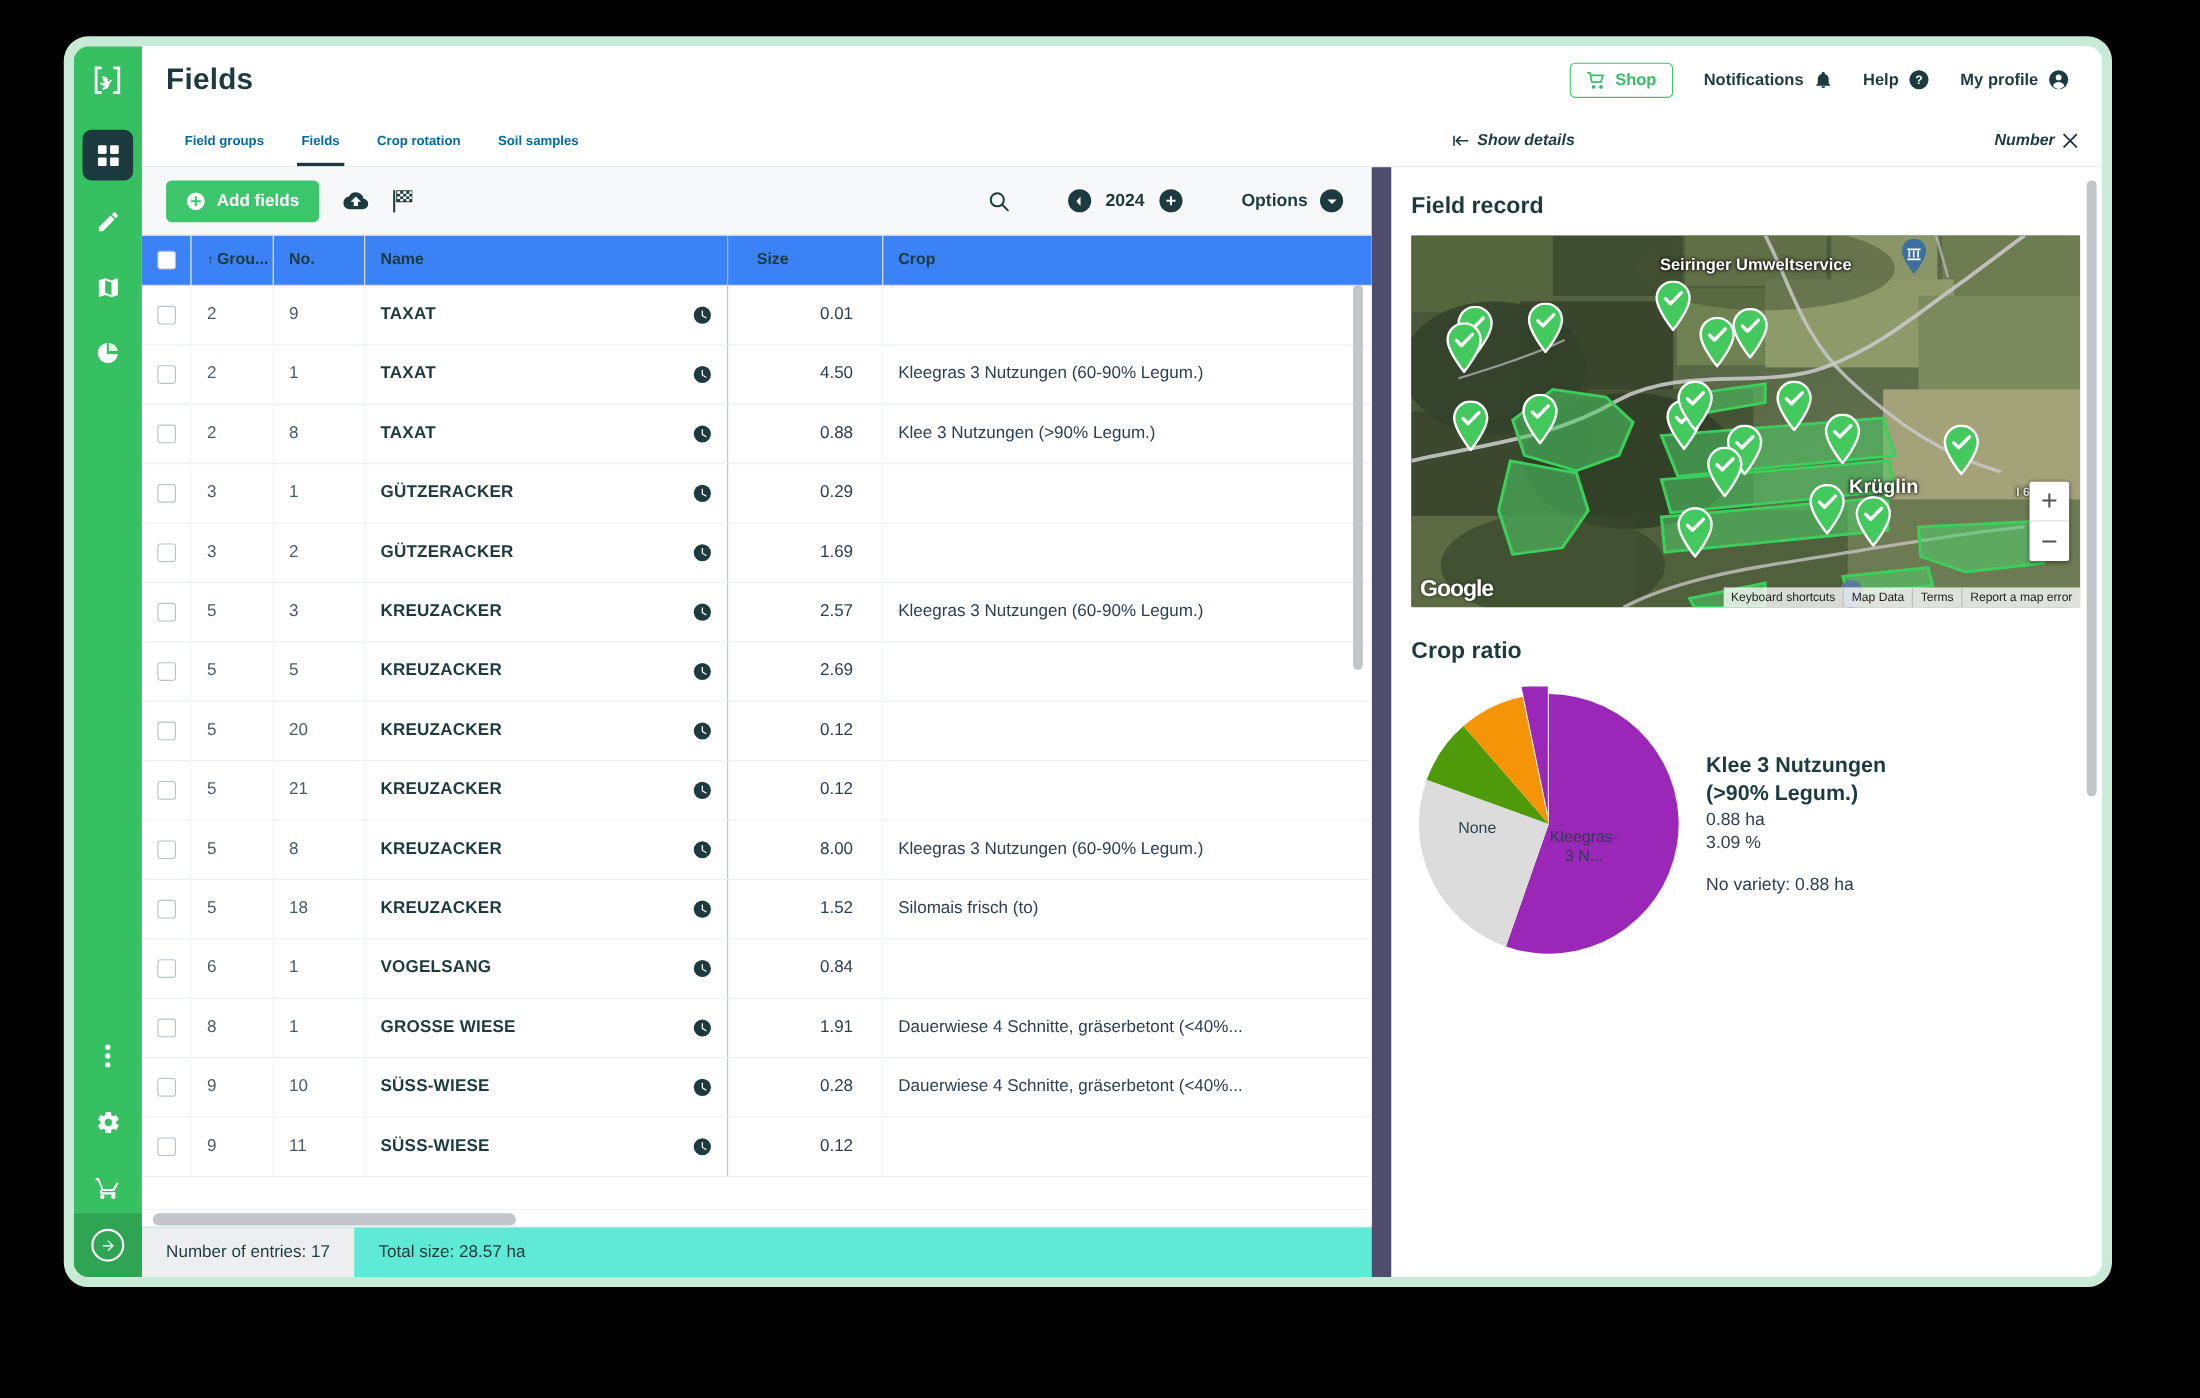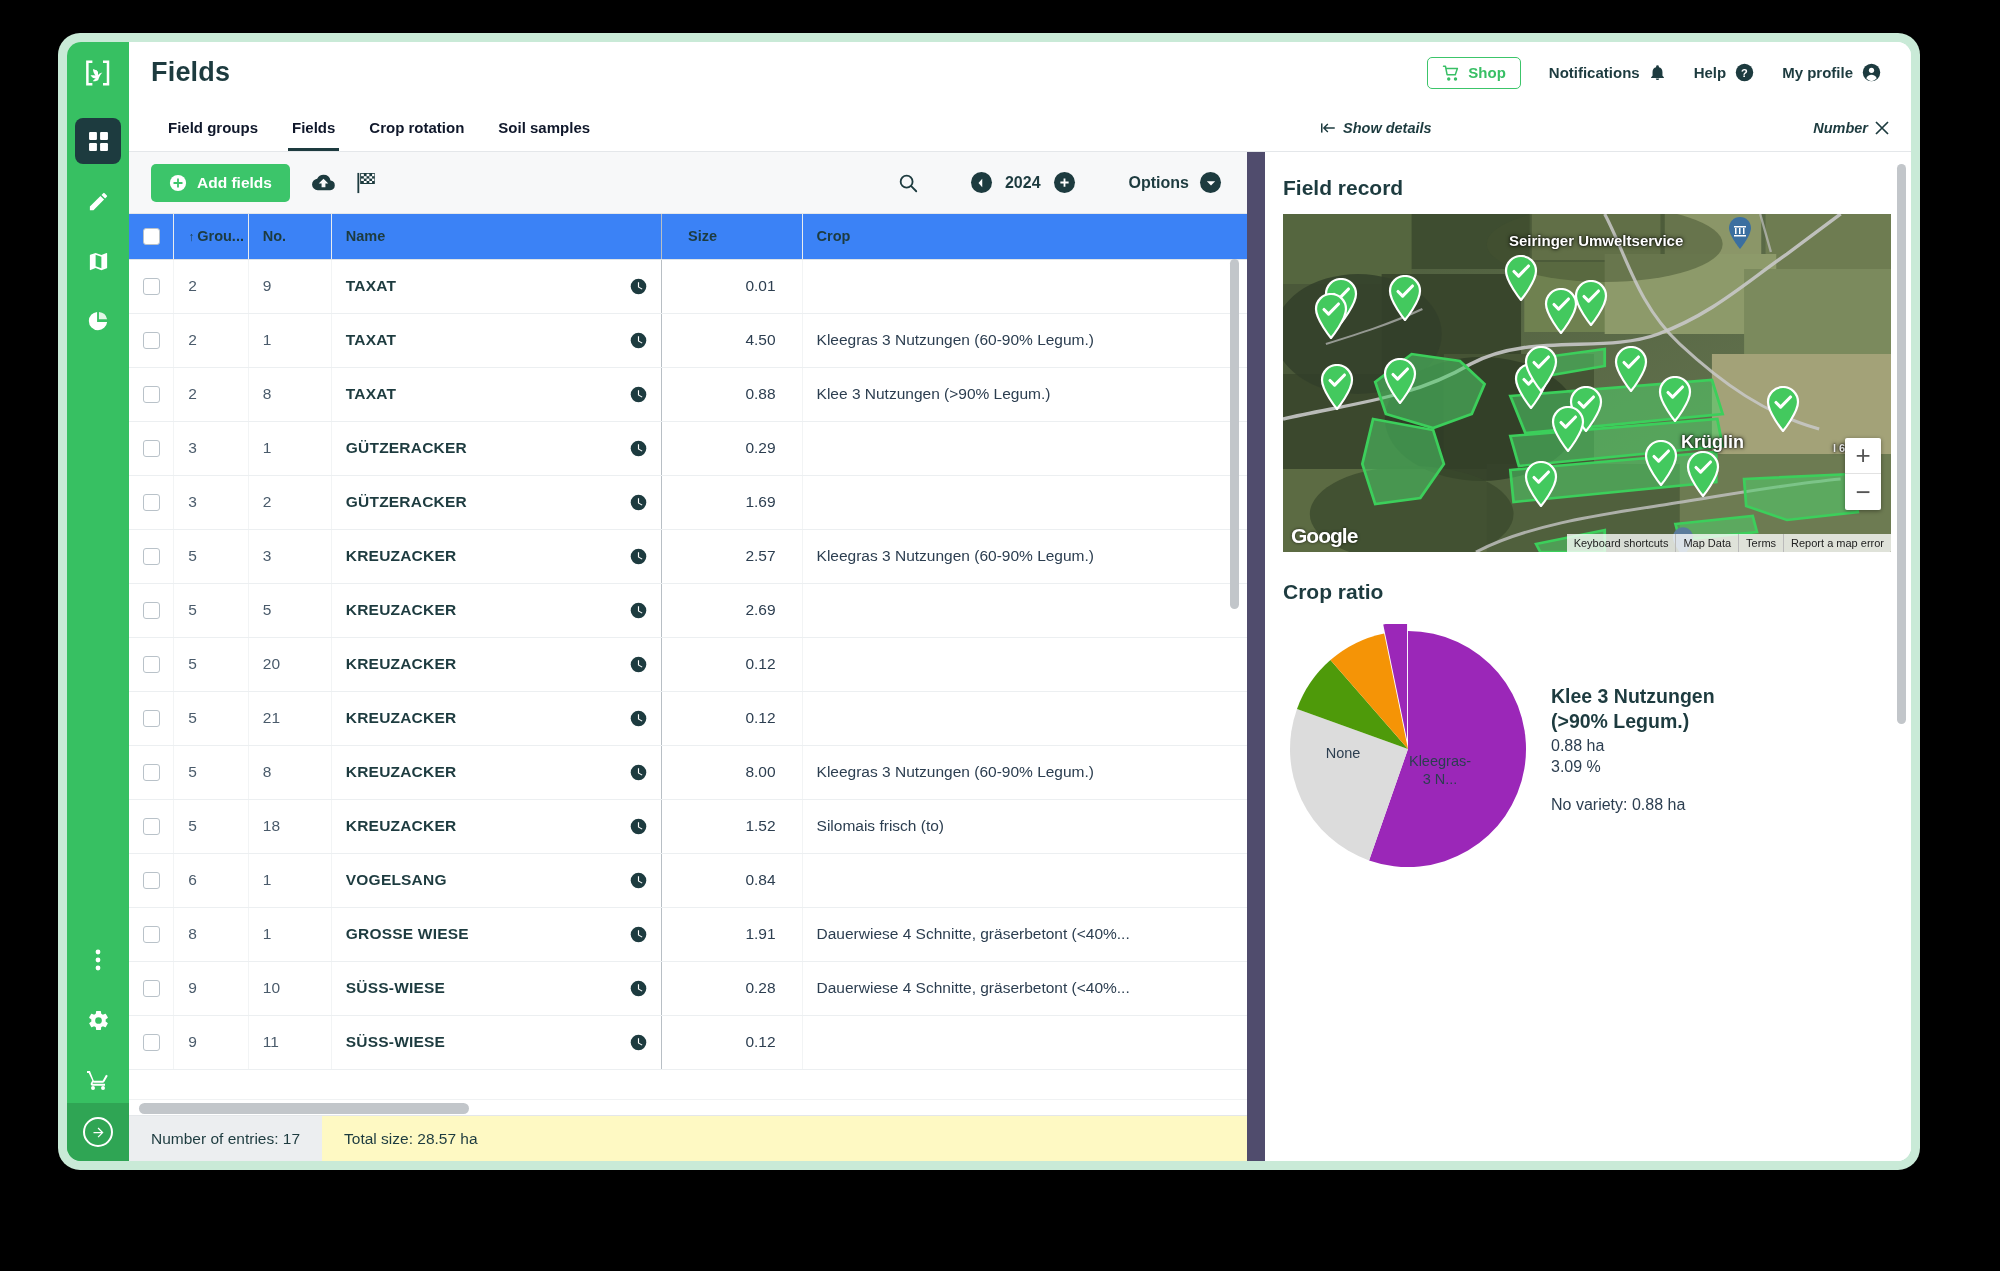--- a/index.html
+++ b/index.html
@@ -95,21 +95,21 @@
   #tabrow {
     height: 48px; flex: 0 0 48px;
     display: flex; align-items: stretch;
     background: #ffffff;
     border-bottom: 1px solid #e4e7ea;
   }
   #tabs { display: flex; align-items: stretch; padding-left: 22px; gap: 0; }
   .tab {
     display: flex; align-items: center;
     padding: 0 17px;
-    font-size: 15px; color: #0f172a; font-weight: 600;
+    font-size: 12px; color: #0369a1; font-weight: 600;
     cursor: pointer; position: relative;
   }
   .tab.active::after {
     content: ""; position: absolute; left: 13px; right: 13px; bottom: 0;
     height: 3px; background: #1d3b3f;
   }
   #tabrow-right {
     margin-left: auto; display: flex; align-items: center; gap: 0;
     width: 600px; justify-content: space-between; padding: 0 22px 0 10px; font-style: italic;
   }
@@ -191,21 +191,21 @@
   
   #thscroll {
     height: 16px; flex: 0 0 16px; background: #fff; position: relative;
     border-top: 1px solid #f0f2f3;
   }
   #ththumb { position:absolute; left:10px; top:3px; height:11px; width:330px; border-radius:6px; background:#c2c6ca; }
 
   
   #tfooter {
     height: 46px; flex: 0 0 46px; display: flex; align-items: stretch;
-    background: #fef9c3; border-top: 1px solid #e4e7ea;
+    background: #5eead4; border-top: 1px solid #e4e7ea;
     font-size: 15.5px; color: #1d3b3f;
   }
   .foot-cell { display: flex; align-items: center; padding: 0 22px; }
   .foot-cell.first { background: #eceef0; min-width: 170px; }
 
   
   #divider { width: 18px; flex: 0 0 18px; background: #504c6d; }
 
   
   #detailpane {

